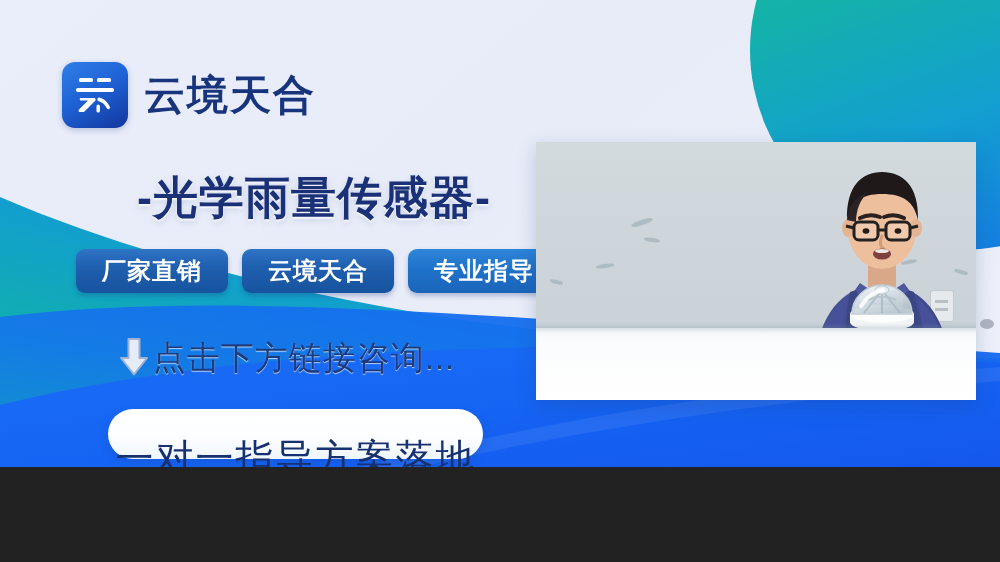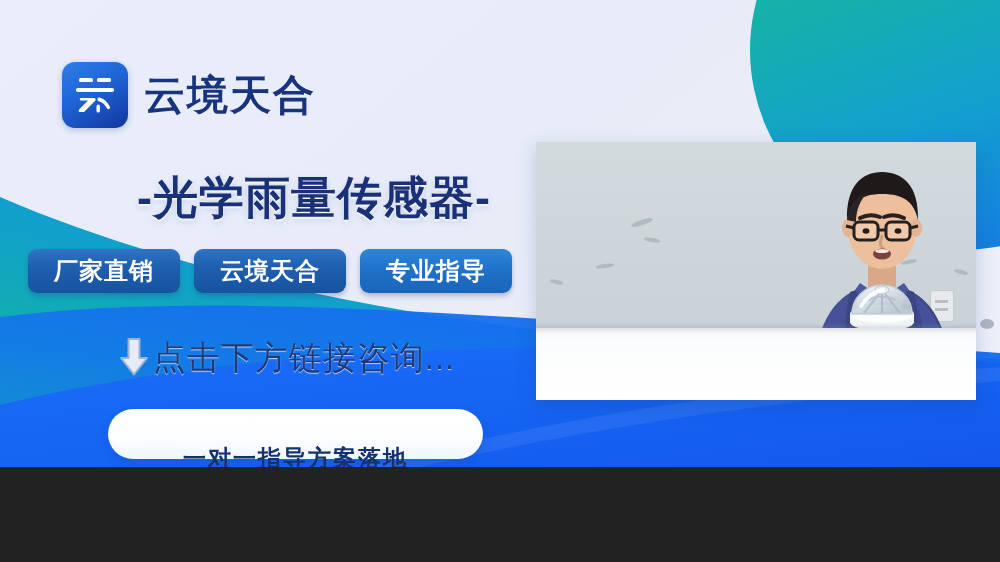--- a/index.html
+++ b/index.html
@@ -87,20 +87,21 @@
 
   
   .badges {
     position: absolute;
     left: 0;
     top: 249px;
     width: 540px;
     display: flex;
     justify-content: center;
     gap: 14px;
+    padding-left: 48px;
   }
   .badge {
     min-width: 128px;
     height: 44px;
     border-radius: 9px;
     display: flex;
     align-items: center;
     justify-content: center;
     font-size: 24px;
     font-weight: 700;
@@ -143,22 +144,22 @@
     width: 375px;
     height: 50px;
     border-radius: 25px;
     background: linear-gradient(180deg, #ffffff 0%, #fdfeff 55%, #eef6fe 100%);
     display: flex;
     align-items: center;
     justify-content: center;
     box-shadow: 0 4px 10px rgba(20,60,140,.18);
   }
   .pill-text {
-    font-size: 23px;
-    font-weight: 700;
+    font-size: 38px;
+    font-weight: 400;
     letter-spacing: 2px;
     color: #17306f;
     line-height: 1;
     margin-top: 48px;
   }
 
   
   .video-card {
     position: absolute;
     left: 536px;

